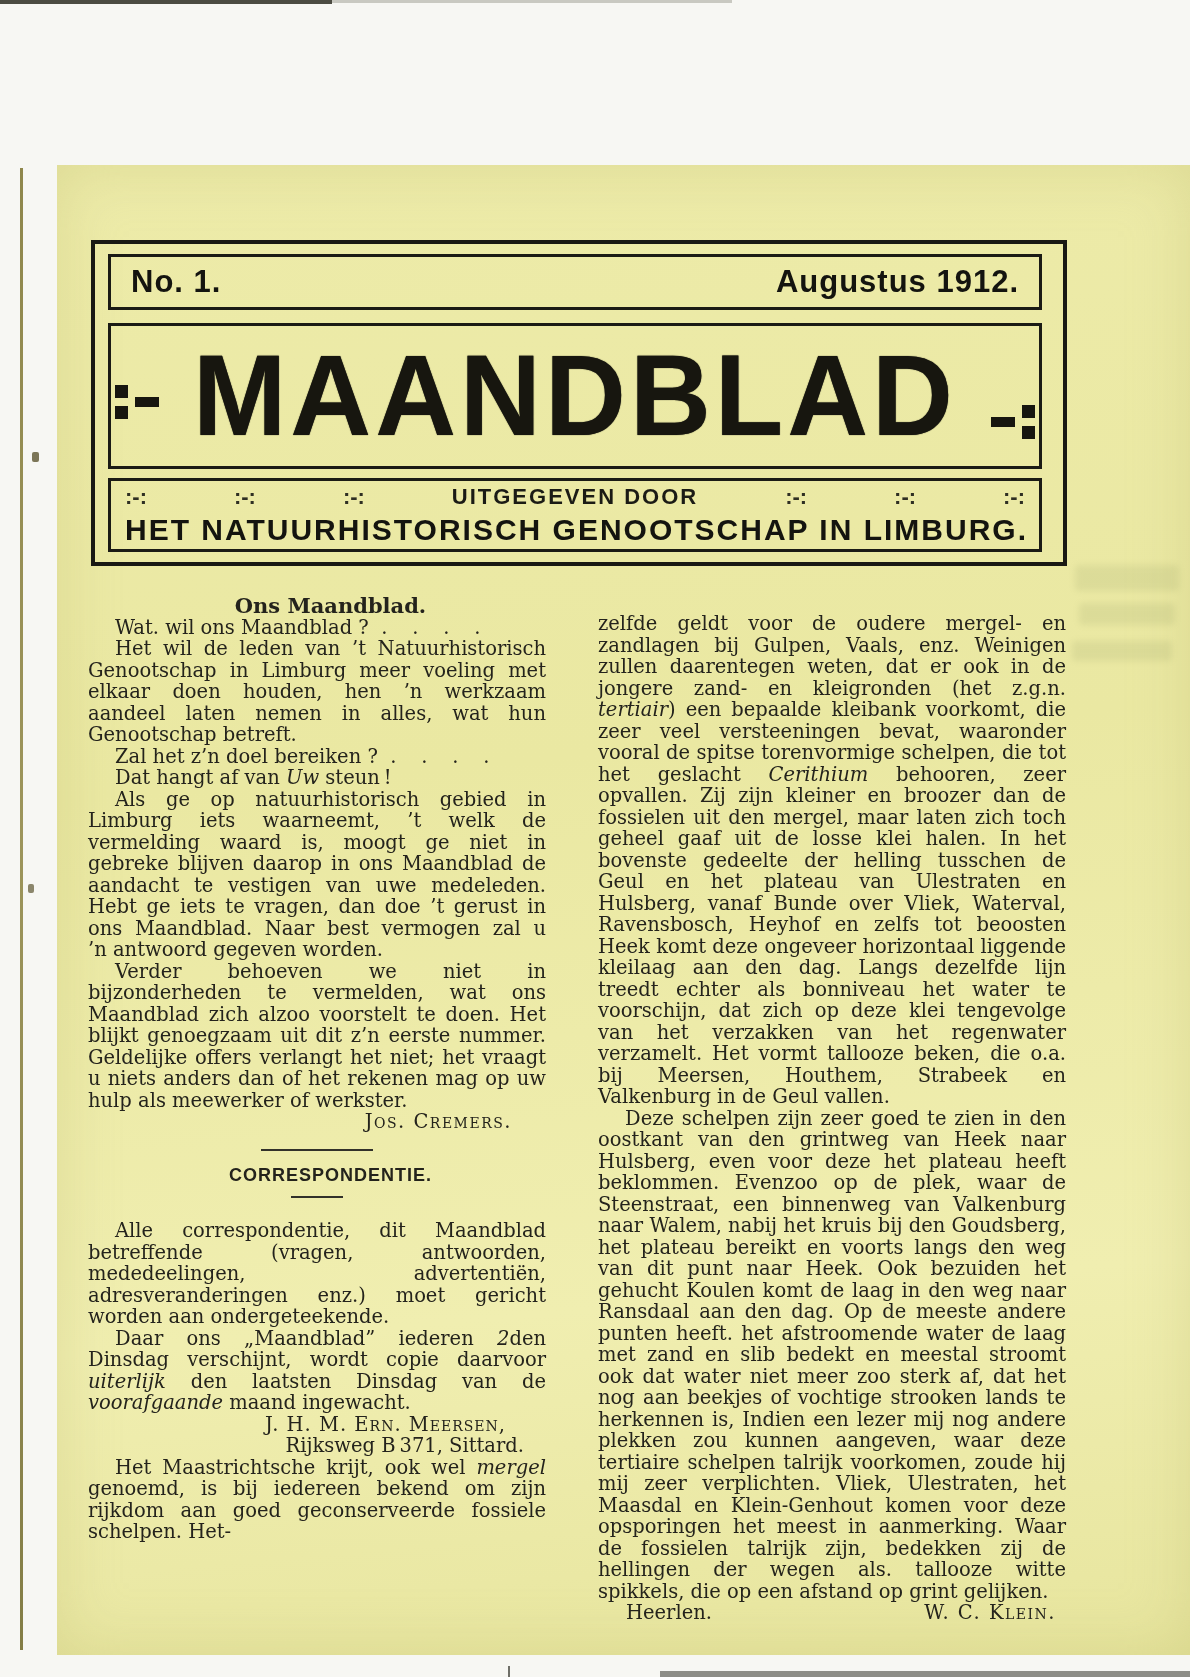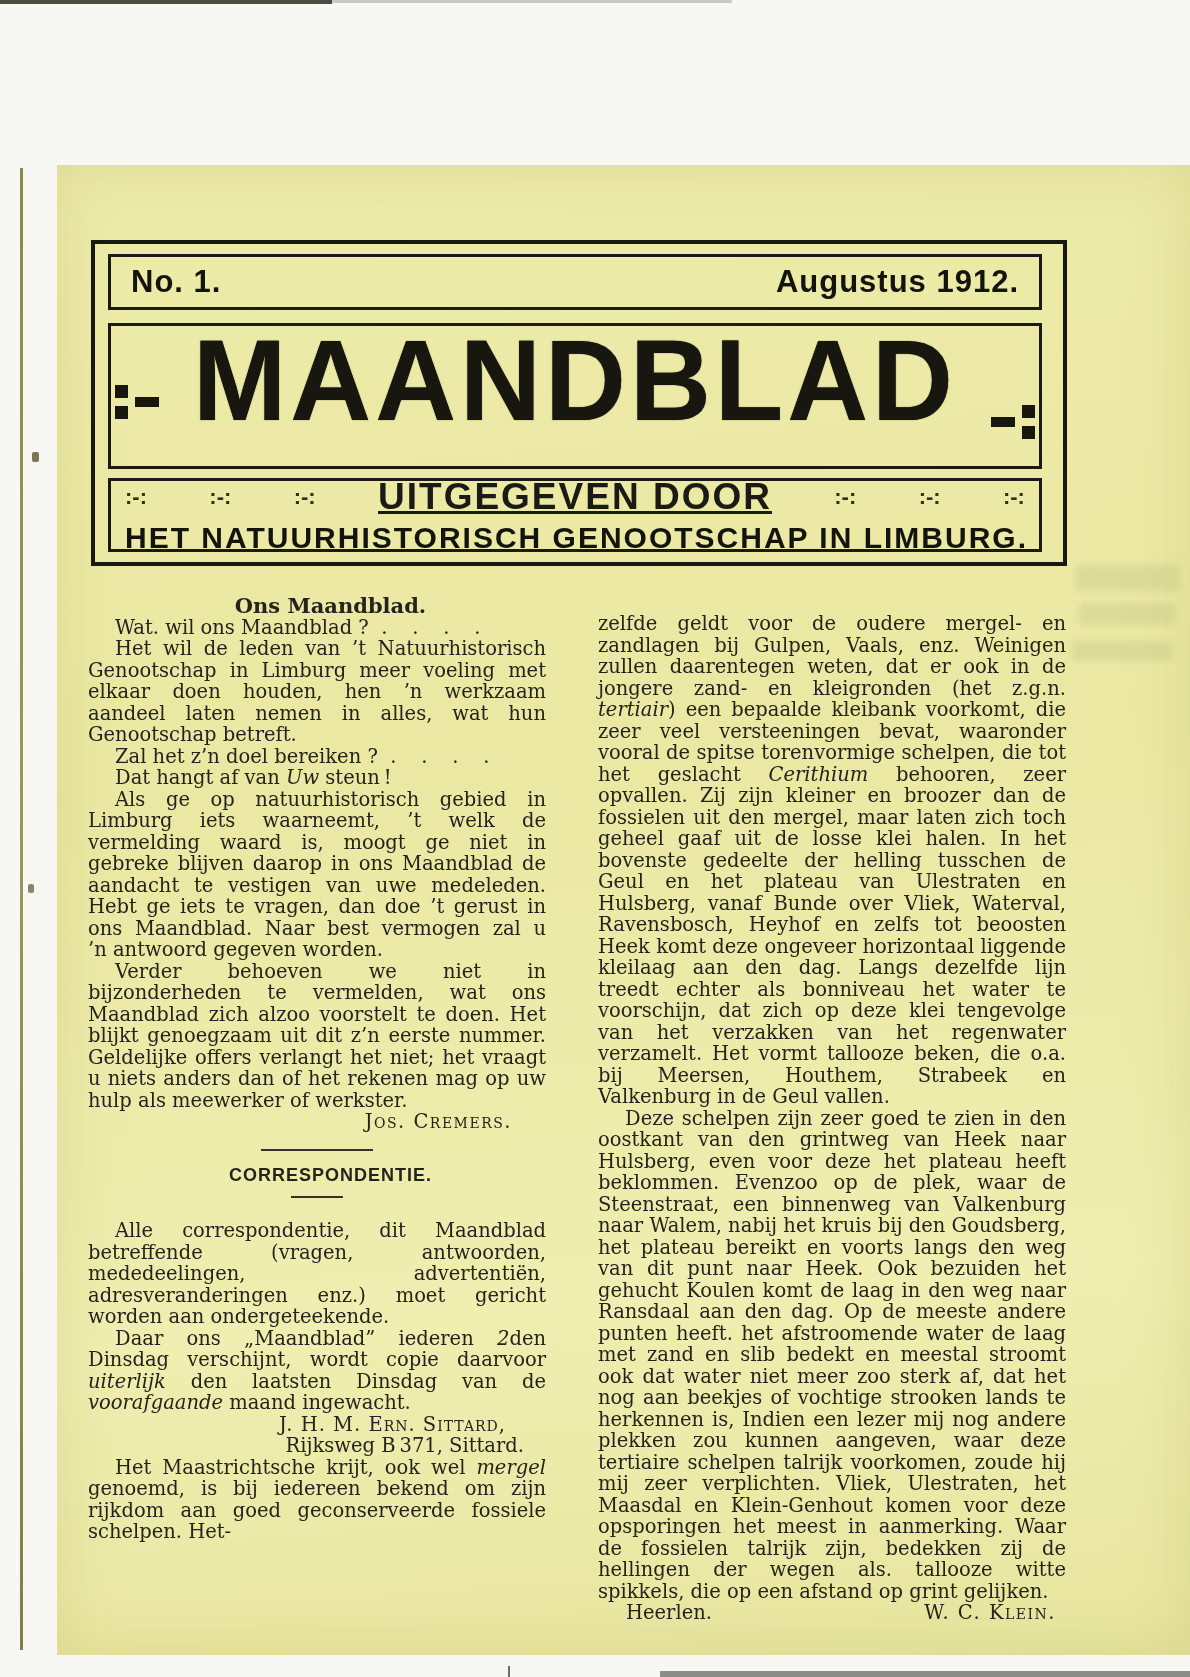--- a/index.html
+++ b/index.html
@@ -22,35 +22,35 @@
          box-shadow:inset 0 0 60px rgba(190,185,110,.35);}
   .ghost{position:absolute;background:#86905a;filter:blur(3px);opacity:.14;border-radius:4px;}
 
   
   .hdr-frame{position:absolute;left:34px;top:75px;width:968px;height:318px;
              border:4px solid #191914;}
   .hdr-box{position:absolute;left:13px;width:934px;border:3px solid #1b1b15;box-sizing:border-box;
            font-family:"Liberation Sans",sans-serif;font-weight:700;color:#14140f;}
   .box-issue{top:10px;height:56px;display:flex;align-items:center;justify-content:space-between;
              padding:0 20px;font-size:31px;letter-spacing:1px;}
-  .box-title{top:79px;height:146px;display:flex;justify-content:center;gap:34px;}
+  .box-title{top:79px;height:146px;display:flex;align-items:center;justify-content:center;gap:34px;}
   .masthead{font-size:112px;letter-spacing:4px;line-height:1;transform:scaleY(1.02);
             font-weight:700;color:#17160f;text-shadow:0 0 1px #17160f;}
   .deco{display:flex;align-items:center;gap:7px;}
   .deco .colon{display:flex;flex-direction:column;gap:8px;}
   .deco .sq{width:13px;height:13px;background:#17160f;}
   .deco .bar{width:24px;height:10px;background:#17160f;}
   .deco-left{transform:translateY(6px);}
   .deco-right{transform:translateY(26px);}
   .box-pub{top:234px;height:74px;display:flex;flex-direction:column;justify-content:center;
            padding:2px 14px;}
   .pub-line1{display:flex;align-items:center;justify-content:space-between;
              font-size:26px;letter-spacing:2px;color:#1b1b15;}
   .pub-orn{font-size:22px;letter-spacing:0;opacity:.9;}
-  .pub-label{font-size:37px;letter-spacing:2px;text-decoration:underline;}
+  .pub-label{font-size:22px;letter-spacing:2px;}
   .pub-line2{text-align:center;font-size:30px;letter-spacing:2px;margin-top:3px;white-space:nowrap;}
 
   
   .col{position:absolute;font-size:19.5px;line-height:21.5px;text-align:justify;color:#24231c;}
   .col-left{left:31px;top:430px;width:458px;}
   .col-right{left:541px;top:448px;width:468px;}
   .col p{margin:0;text-indent:27px;}
   .col p.noindent{text-indent:0;}
   .h-serif{font-weight:700;text-align:center;text-indent:0;font-size:21px;margin:0 0 5px 0;}
   .h-sans{font-family:"Liberation Sans",sans-serif;font-weight:700;text-align:center;
@@ -135,21 +135,21 @@
       <p>Verder behoeven we niet in bijzonderheden te vermelden, wat ons Maandblad zich alzoo voorstelt te doen. Het blijkt genoegzaam uit dit z’n eerste nummer. Geldelijke offers verlangt het niet; het vraagt u niets anders dan of het&nbsp;rekenen mag op uw hulp als meewerker of werkster.</p>
       <p class="sig">Jos. Cremers.</p>
 
       <hr class="divider">
 
       <p class="h-sans">CORRESPONDENTIE.</p>
       <hr class="divider-sm">
       <div class="gap"></div>
       <p>Alle correspondentie, dit Maandblad betreffende (vragen, antwoorden, mededeelingen, advertentiën, adresveranderingen enz.) moet gericht worden aan ondergeteekende.</p>
       <p>Daar ons „Maandblad” iederen <i>2</i>den Dinsdag verschijnt, wordt copie daarvoor <i>uiterlijk</i> den laatsten Dinsdag van de <i>voorafgaande</i> maand ingewacht.</p>
-      <p class="sig-name noindent">J. H. M. Ern. Sittard,</p>
+      <p class="sig-name noindent">J. H. M. Ern. Meersen,</p>
       <p class="sig-addr noindent">Rijksweg B 371, Sittard.</p>
 
       <p>Het Maastrichtsche krijt, ook wel <i>mergel</i> genoemd, is bij iedereen bekend om zijn rijkdom aan goed geconserveerde fossiele schelpen. Het-</p>
     </div>
 
     <div class="col col-right">
       <p class="noindent">zelfde geldt voor de oudere mergel- en zandlagen bij Gulpen, Vaals, enz. Weinigen zullen daarentegen weten, dat er ook in de jongere zand- en kleigronden (het z.g.n. <i>tertiair</i>) een bepaalde kleibank voorkomt, die zeer veel versteeningen bevat, waaronder vooral de spitse torenvormige schelpen, die tot het geslacht <i>Cerithium</i> behooren, zeer opvallen. Zij zijn kleiner en broozer dan de fossielen uit den mergel, maar laten zich toch geheel gaaf uit de losse klei halen. In het bovenste gedeelte der helling tusschen de Geul en het plateau van Ulestraten en Hulsberg, vanaf Bunde over Vliek, Waterval, Ravensbosch, Heyhof en zelfs tot beoosten Heek komt deze ongeveer horizontaal liggende kleilaag aan den dag. Langs dezelfde lijn treedt echter als bonniveau het water te voorschijn, dat zich op deze klei tengevolge van het verzakken van het regenwater verzamelt. Het vormt tallooze beken, die o.a. bij Meersen, Houthem, Strabeek en Valkenburg in de Geul vallen.</p>
       <p>Deze schelpen zijn zeer goed te zien in den oostkant van den grintweg van Heek naar Hulsberg, even voor deze het plateau heeft beklommen. Evenzoo op de plek, waar de Steenstraat, een binnenweg van Valkenburg naar Walem, nabij het kruis bij den Goudsberg, het plateau bereikt en voorts langs den weg van dit punt naar Heek. Ook bezuiden het gehucht Koulen komt de laag in den weg naar Ransdaal aan den dag. Op de meeste andere punten heeft. het afstroomende water de laag met zand en slib bedekt en meestal stroomt ook dat water niet meer zoo sterk af, dat het nog aan beekjes of vochtige strooken lands te herkennen is, Indien een lezer mij nog andere plekken zou kunnen aangeven, waar deze tertiaire schelpen talrijk voorkomen, zoude hij mij zeer verplichten. Vliek, Ulestraten, het Maasdal en Klein-Genhout komen voor deze opsporingen het meest in aanmerking. Waar de fossielen talrijk zijn, bedekken zij de hellingen der wegen als. tallooze witte spikkels, die op een afstand op grint gelijken.</p>
       <div class="closing">
         <span class="place">Heerlen.</span>

